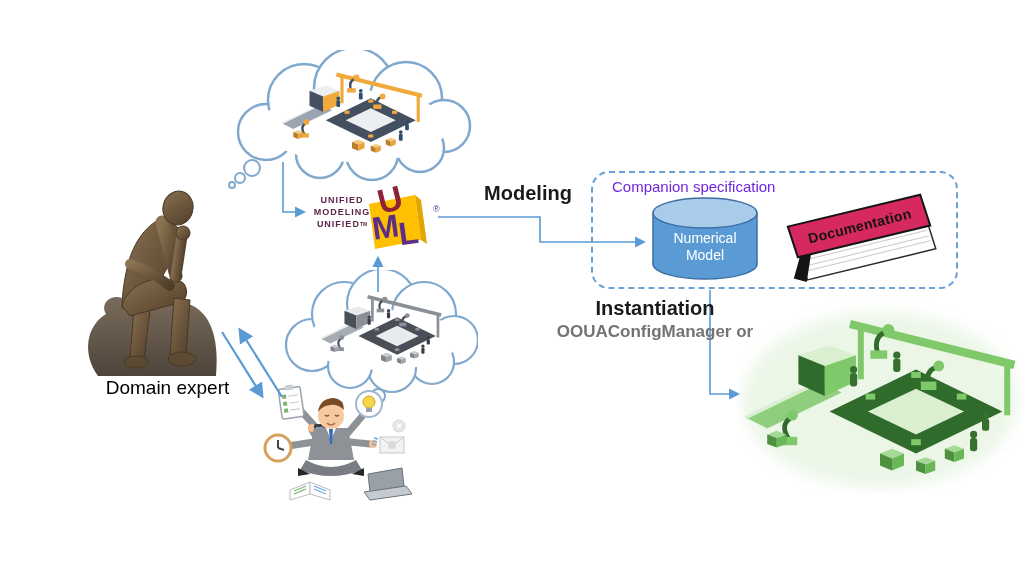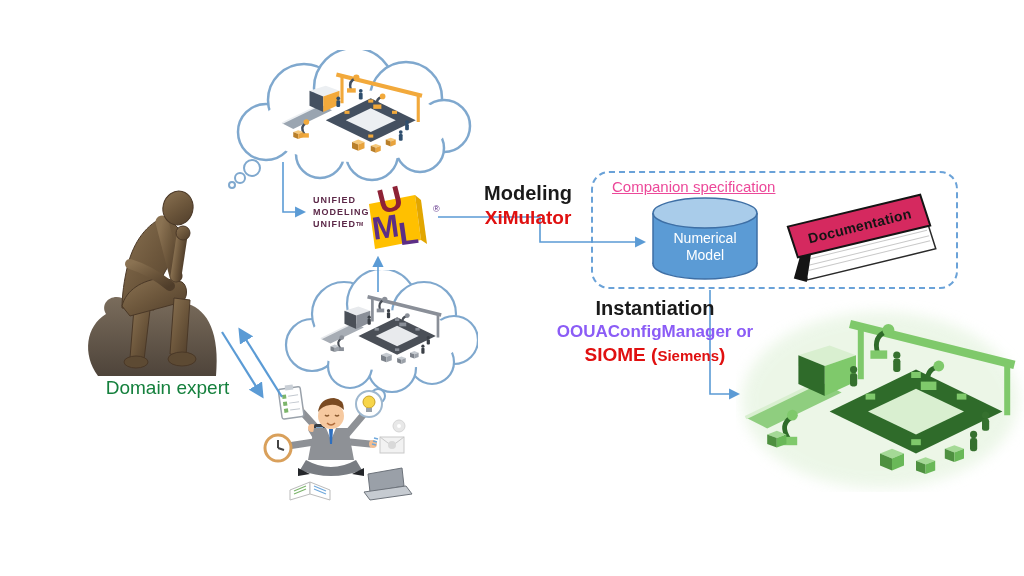--- a/index.html
+++ b/index.html
@@ -1,30 +1,30 @@
 <!DOCTYPE html>
 <html><head>
 <meta charset="utf-8">
 <style>
   html,body{margin:0;padding:0;background:#ffffff;}
   #canvas{position:relative;width:1024px;height:576px;background:#ffffff;overflow:hidden;
           font-family:"Liberation Sans",sans-serif;}
   .abs{position:absolute;}
   .step-title{font-weight:700;font-size:20px;color:#1a1a1a;line-height:25px;}
   .tool-name{font-weight:700;font-size:19px;color:#e01010;line-height:24px;}
-  .tool-name-sm{font-weight:700;font-size:17px;color:#8b5cf6;line-height:22px;}
+  .tool-name-sm{font-weight:700;font-size:17px;color:#737373;line-height:22px;}
   .center{text-align:center;}
-  #domain-expert-label{left:70px;top:377px;width:195px;font-size:19px;color:#15803d;}
+  #domain-expert-label{left:70px;top:377px;width:195px;font-size:19px;color:#000000;}
   #modeling-block{left:458px;top:181px;width:140px;}
   #instantiation-block{left:535px;top:296px;width:240px;}
   #instantiation-block .siome-inner{font-size:15px;}
   #companion-box{left:591px;top:171px;width:367px;height:118px;border:2px dashed #6AA2D8;
                  border-radius:18px;box-sizing:border-box;}
-  #companion-label{left:19px;top:5px;font-size:15px;color:#ec4899;text-decoration:underline;}
-  #uml-wordmark{left:313px;top:194px;width:58px;text-align:left;font-size:9px;font-weight:700;
+  #companion-label{left:19px;top:5px;font-size:15px;color:#6d28d9;}
+  #uml-wordmark{left:313px;top:194px;width:58px;text-align:center;font-size:9px;font-weight:700;
                 letter-spacing:1px;line-height:12px;color:#5C2848;}
   #uml-wordmark .tm{font-size:5px;letter-spacing:0;vertical-align:1px;}
   .overlay{left:0;top:0;pointer-events:none;}
   
   .factory-colored{--fA:#F2A93B;--fB:#445060;--fC:#9AA5B1;--fD:#ECEFF2;--fW:#2E4E6E;
                    --fbox:#E8A33D;--fboxL:#F6C878;--fboxD:#B97F2A;}
   .factory-gray{--fA:#8A8F98;--fB:#4A4F57;--fC:#A7ADB5;--fD:#E8EAED;--fW:#3A3F46;
                 --fbox:#9CA2AA;--fboxL:#C6CBD1;--fboxD:#7C828A;}
   .factory-green{--fA:#7FC96B;--fB:#2F6B2A;--fC:#8FCE7F;--fD:#D9EFD0;--fW:#35702E;
                  --fbox:#69B858;--fboxL:#A4D996;--fboxD:#4E9040;}
@@ -294,22 +294,20 @@
     <polygon points="6,24 52,15 58,60 12,69" fill="#FFC000"></polygon>
     <polygon points="52,15 58,20 64,64 58,60" fill="#E2A600"></polygon>
     <text x="30" y="31" text-anchor="middle" font-size="34" font-weight="800" fill="#8E2236" transform="rotate(-14 30 31)">U</text>
     <text x="24" y="58" text-anchor="middle" font-size="32" font-weight="800" fill="#5C2E86" transform="rotate(-8 24 58)">M</text>
     <text x="47" y="64" text-anchor="middle" font-size="32" font-weight="800" fill="#5C2E86" transform="rotate(-8 47 64)">L</text>
     <text x="70" y="32" font-size="9" fill="#5C2E86">®</text>
   </svg>
 
   <div class="abs center" id="modeling-block">
     <div class="step-title">Modeling</div>
-    <div class="tool-name">XiMulator</div>
   </div>
 
   <div class="abs center" id="instantiation-block">
     <div class="step-title">Instantiation</div>
     <div class="tool-name-sm">OOUAConfigManager or</div>
-    <div class="tool-name"><span>SIOME (</span><span class="siome-inner">Siemens</span><span>)</span></div>
   </div>
 
 </div>
 
 </body></html>

